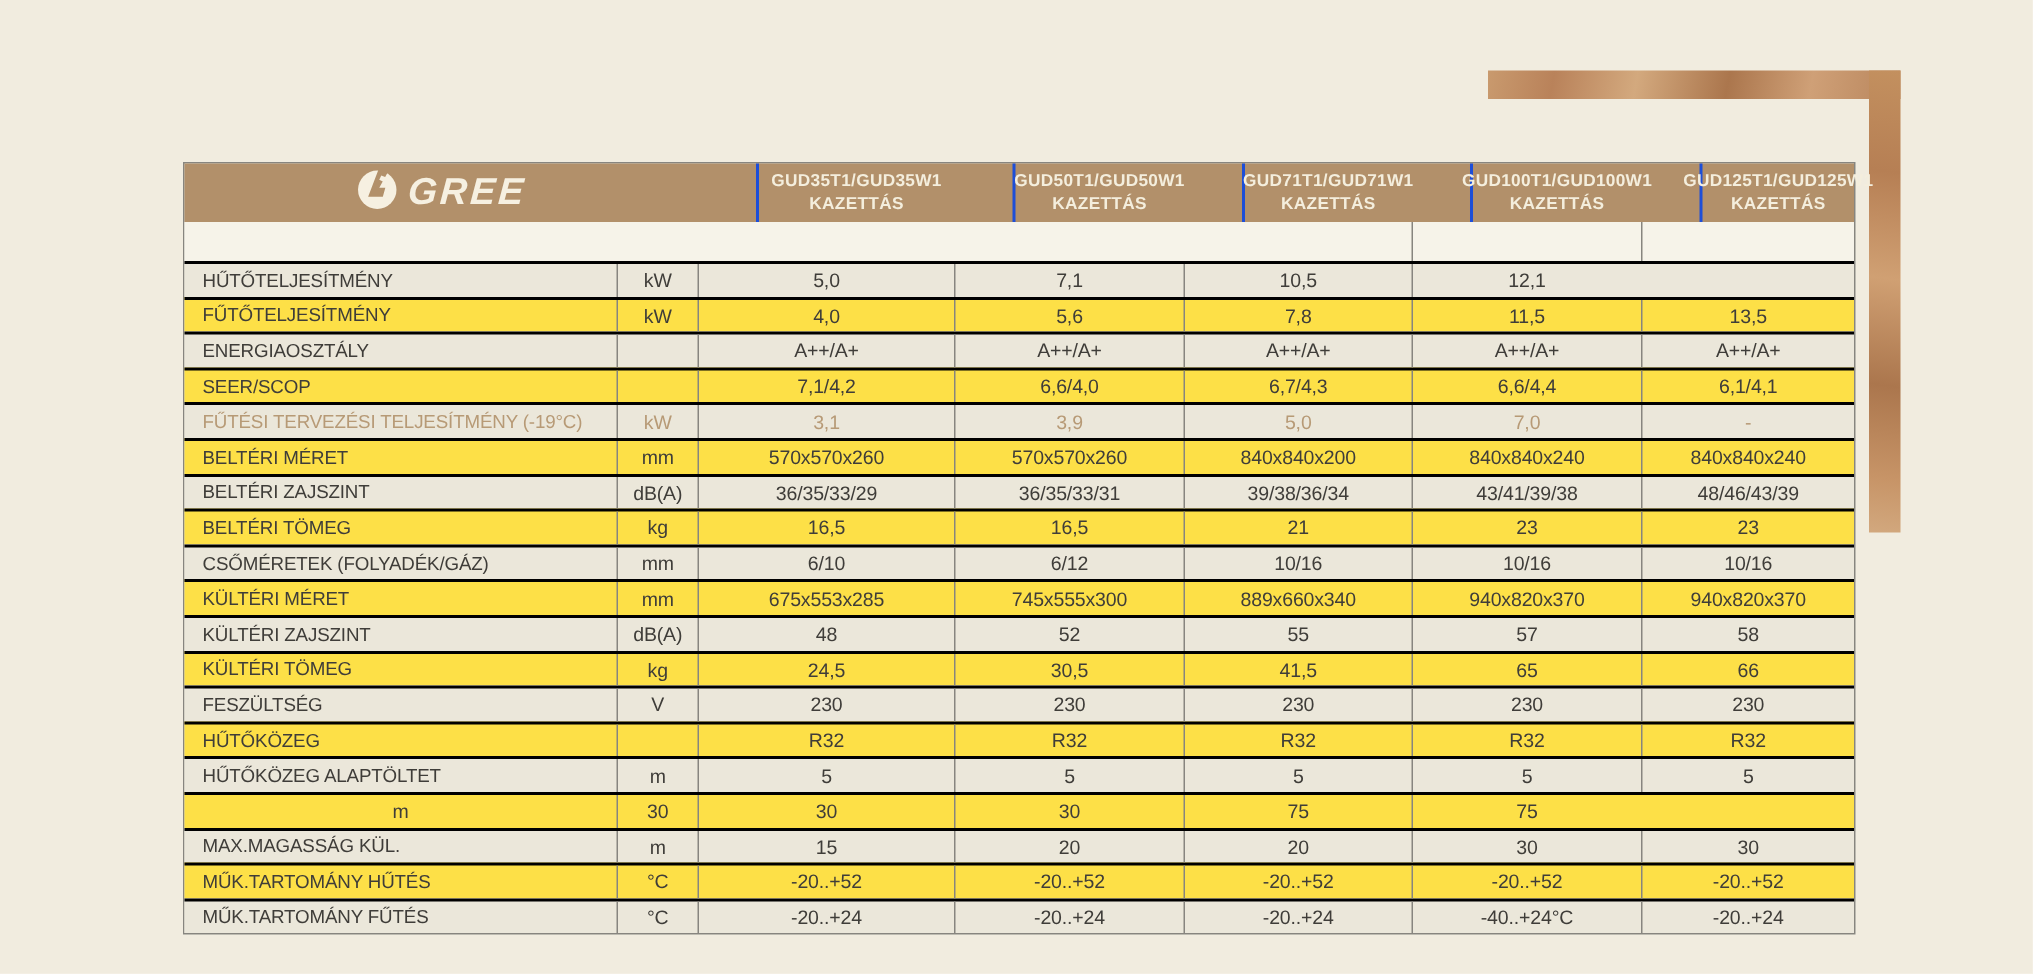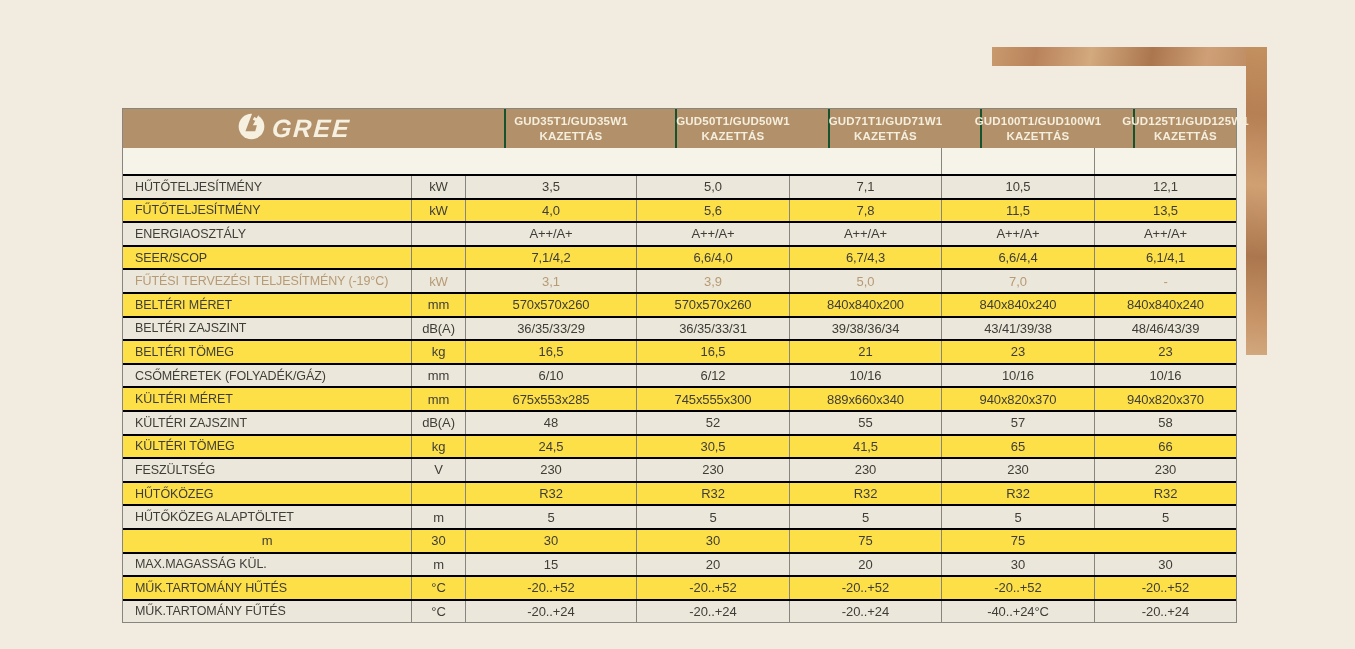--- a/index.html
+++ b/index.html
@@ -32,21 +32,21 @@
     display: grid;
     grid-template-columns: 342px 171px 153px 152px 153px 142px;
     height: 39px;
     background: #b2906a;
   }
   .header-cell {
     display: flex; flex-direction: column; align-items: center; justify-content: center;
     color: #f4eedd; font-size: 11.5px; line-height: 1.3; letter-spacing: .2px;
     text-align: center; font-weight: bold;
   }
-  .header-cell + .header-cell { border-left: 2px solid #14532d; margin-left: 39px; }
+  .header-cell + .header-cell { border-left: 2px solid #1d4ed8; margin-left: 39px; }
 
   .logo-cell { display: flex; flex-direction: row; align-items: center; justify-content: center; gap: 7px; }
   .logo-text {
     font-style: italic; font-weight: bold; font-size: 25px; letter-spacing: 2px;
     color: #f6f0e1; transform: skewX(-4deg);
   }
 
   .spacer-row {
     display: grid;
     grid-template-columns: 288px 54px 171px 153px 152px 153px 142px;
@@ -117,21 +117,20 @@
   <div class="spacer-row">
     <div class="spc"></div>
     <div class="spc-b"></div>
     <div class="spc-b"></div>
   </div>
 
   <div class="table-body">
       <div class="row odd">
         <div class="cell label-cell">HŰTŐTELJESÍTMÉNY</div>
         <div class="cell unit-cell">kW</div>
-        <div class="cell value-cell">3,5</div>
         <div class="cell value-cell">5,0</div>
         <div class="cell value-cell">7,1</div>
         <div class="cell value-cell">10,5</div>
         <div class="cell value-cell">12,1</div>
       </div>
       <div class="row even">
         <div class="cell label-cell">FŰTŐTELJESÍTMÉNY</div>
         <div class="cell unit-cell">kW</div>
         <div class="cell value-cell">4,0</div>
         <div class="cell value-cell">5,6</div>

